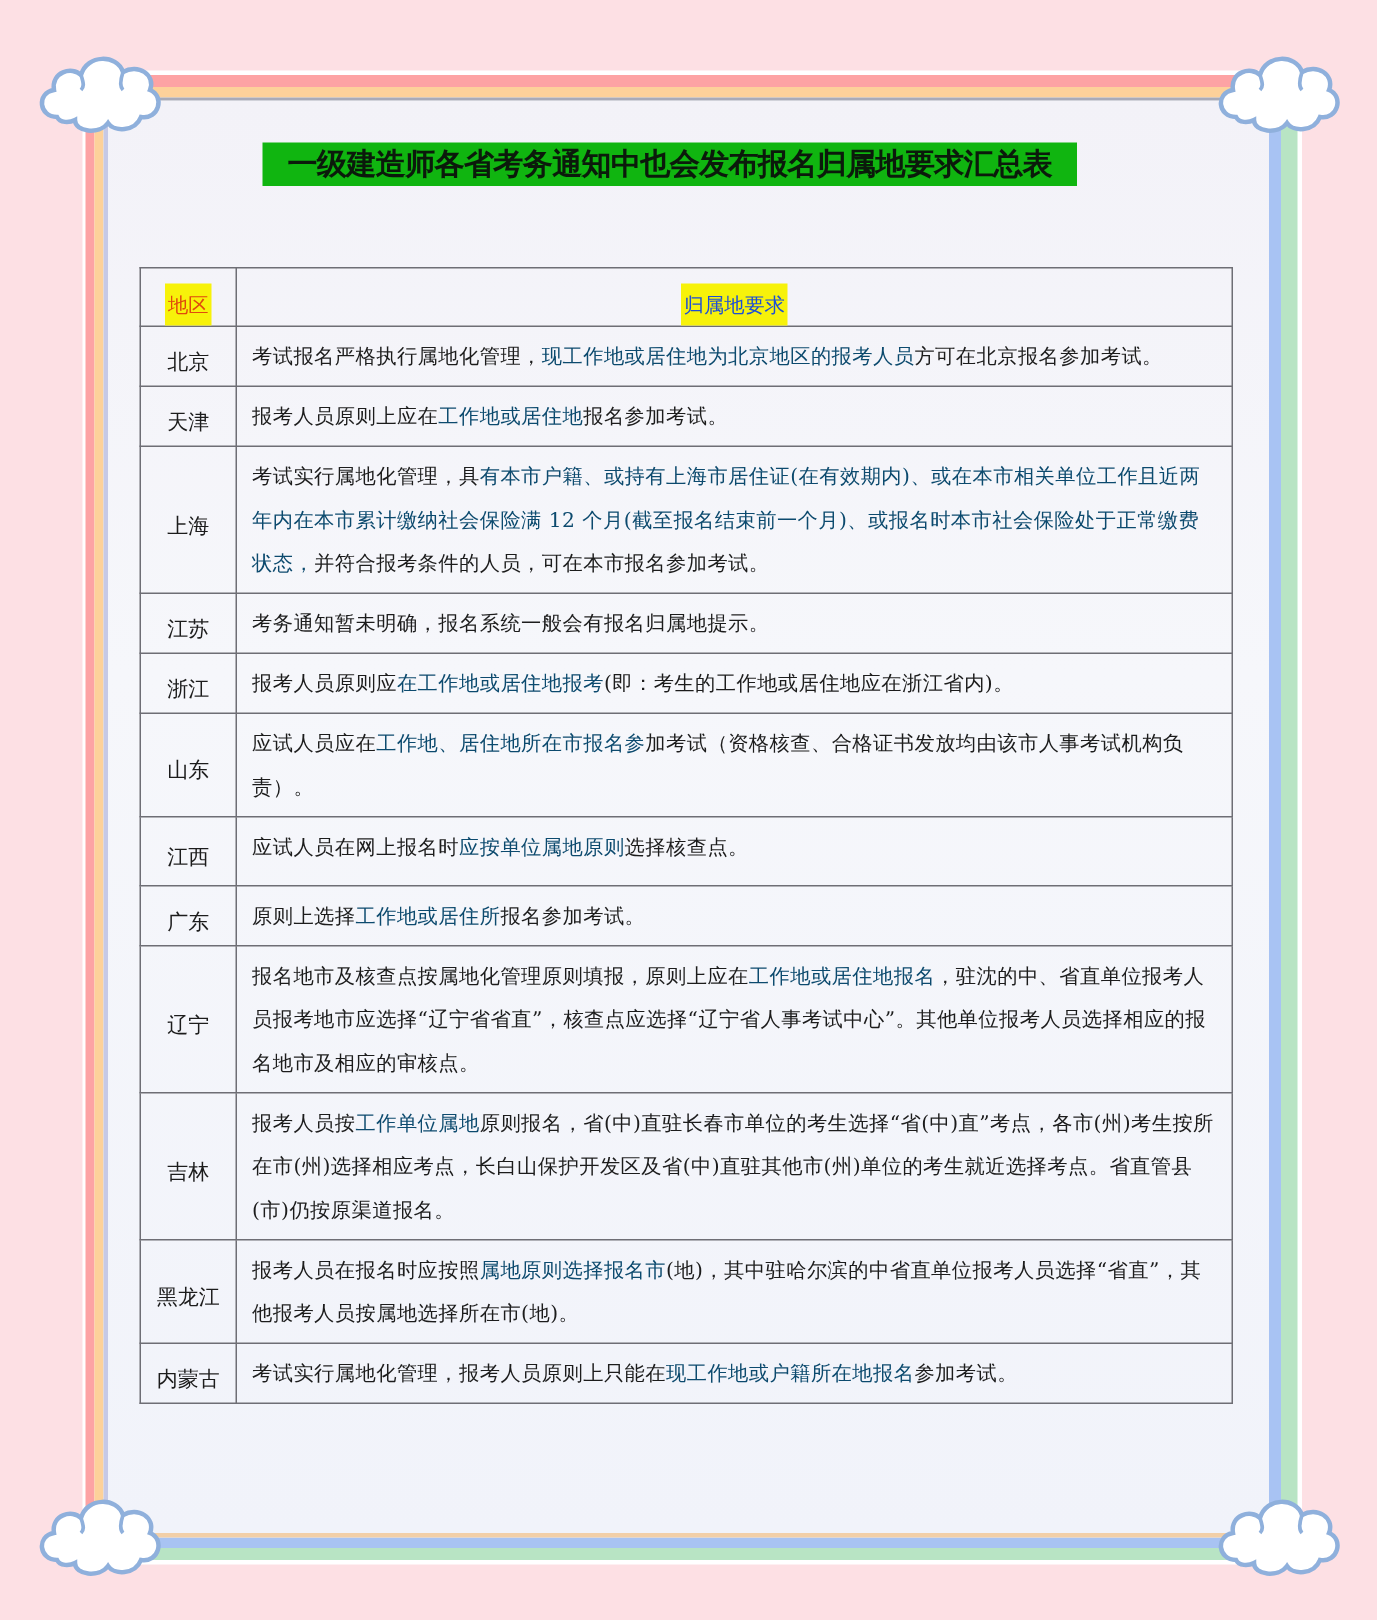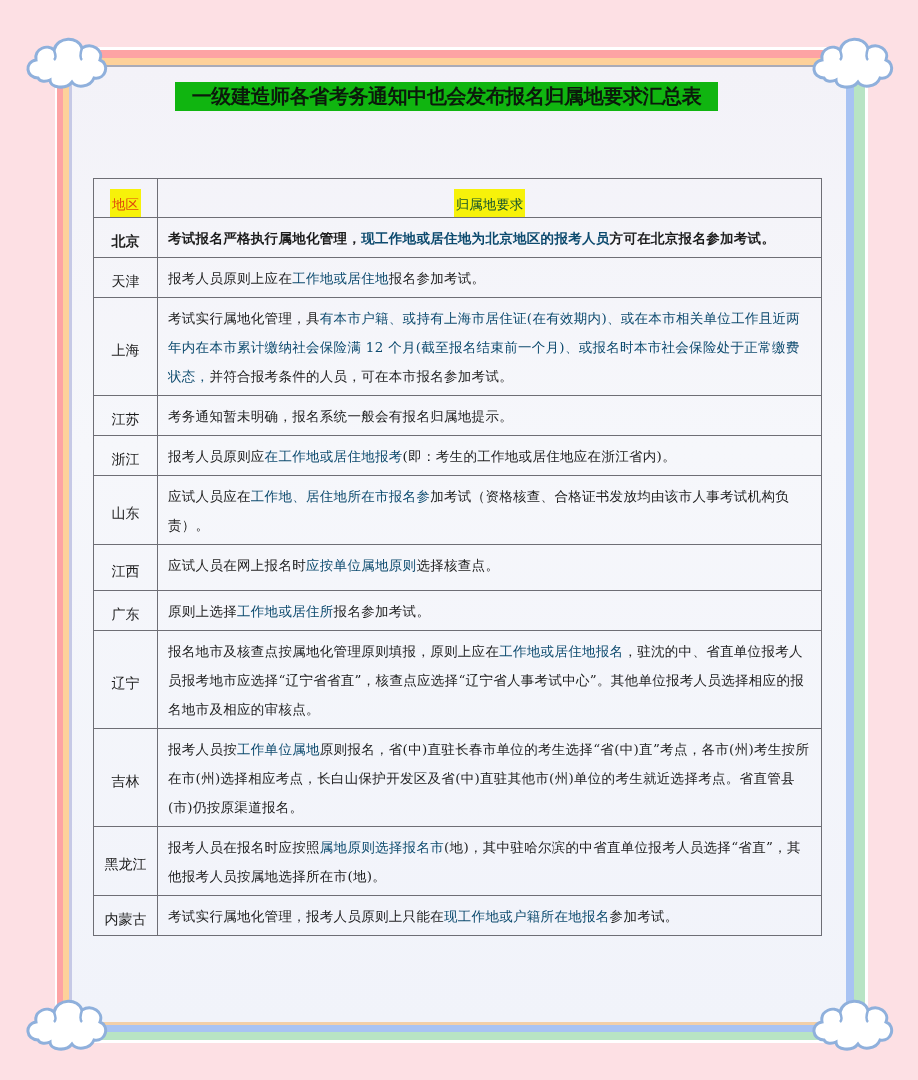--- a/index.html
+++ b/index.html
@@ -35,21 +35,21 @@
     
     .cloud { position: absolute; width: 92px; height: 66px; }
     .cloud svg { width: 100%; height: 100%; display: block; }
     .cloud-tl { left: 20px; top: 28px; }
     .cloud-tr { left: 806px; top: 28px; }
     .cloud-bl { left: 20px; top: 990px; }
     .cloud-br { left: 806px; top: 990px; }
 
     
     .title {
-      position: absolute; left: 175px; top: 82px; height: 29px; width: 543px;
+      position: absolute; left: 175px; top: 95px; height: 29px; width: 543px;
       background: #10b510;
       color: #0b1a0b;
       font-family: "DejaVu Sans", "Liberation Sans", sans-serif;
       font-weight: bold; font-size: 20px; line-height: 29px;
       text-align: center; letter-spacing: -0.4px; white-space: nowrap; overflow: hidden;
     }
 
     
     .table-wrap { position: absolute; left: 93px; top: 178px; width: 728px; }
     table { border-collapse: collapse; width: 728px; table-layout: fixed; }
@@ -58,21 +58,21 @@
     th, td {
       border: 1px solid #6e6e75;
       font-size: 13.5px; color: #1c1c1c;
       padding: 0;
     }
     th { height: 38px; font-weight: normal; text-align: center; vertical-align: bottom; }
     th .hl {
       display: inline-block; background: #f7f20a; padding: 6px 2px 4px; line-height: 18px;
     }
     th.h-region .hl { color: #e04a0c; }
-    th.h-req .hl { color: #14532d; }
+    th.h-req .hl { color: #1d4ed8; }
     td.region { text-align: center; vertical-align: middle; font-size: 14px; padding-top: 8px; }
     td.req { vertical-align: top; text-align: left; padding: 6px 8px 4px 10px; line-height: 29px; letter-spacing: 0.3px; }
     .red { color: #0c4a6e; }
   </style>
 </head>
 <body>
 
 <div class="frame frame-outer"></div>
 <div class="stripe stripe-top-pink"></div>
 <div class="stripe stripe-top-orange"></div>
@@ -125,21 +125,21 @@
       <tr>
         <th class="h-region">
           <span class="hl">地区</span>
         </th>
         <th class="h-req">
           <span class="hl">归属地要求</span>
         </th>
       </tr>
     </thead>
     <tbody id="tbody">
-        <tr style="height: 38px; font-weight: bold;">
+        <tr style="height: 38px;">
           <td class="region">北京</td>
           <td class="req"><span>考试报名严格执行属地化管理，</span><span class="red">现工作地或居住地为北京地区的报考人员</span><span>方可在北京报名参加考试。</span></td>
         </tr>
         <tr style="height: 38px;">
           <td class="region">天津</td>
           <td class="req"><span>报考人员原则上应在</span><span class="red">工作地或居住地</span><span>报名参加考试。</span></td>
         </tr>
         <tr style="height: 88px;">
           <td class="region">上海</td>
           <td class="req"><span>考试实行属地化管理，具</span><span class="red">有本市户籍、或持有上海市居住证(在有效期内)、或在本市相关单位工作且近两年内在本市累计缴纳社会保险满 12 个月(截至报名结束前一个月)、或报名时本市社会保险处于正常缴费状态，</span><span>并符合报考条件的人员，可在本市报名参加考试。</span></td>

